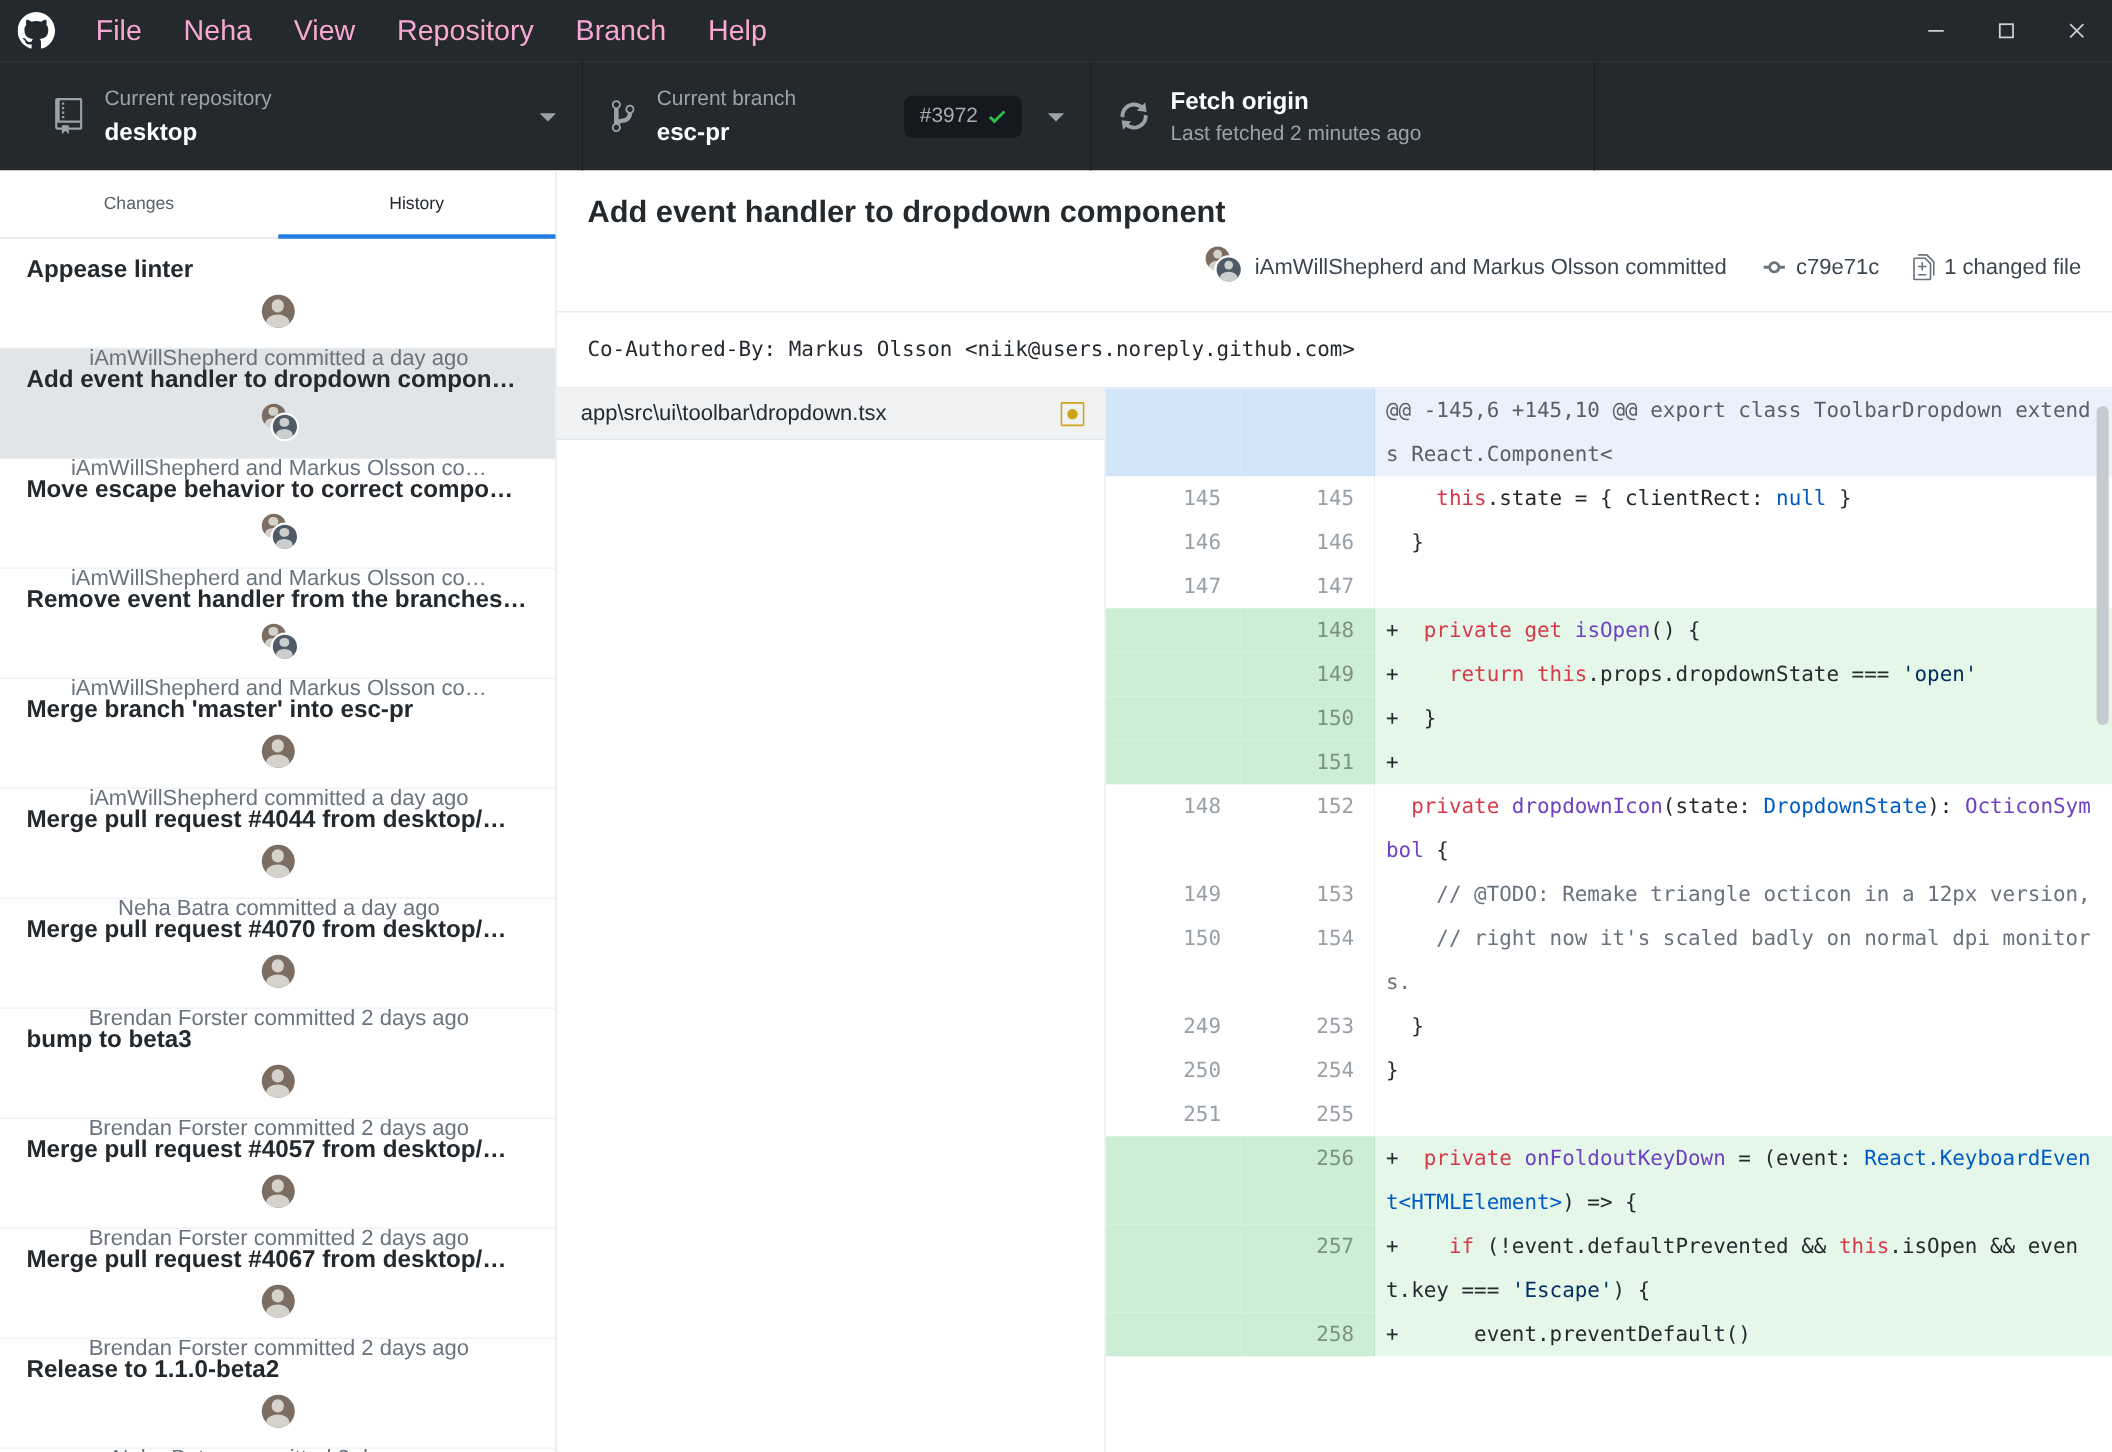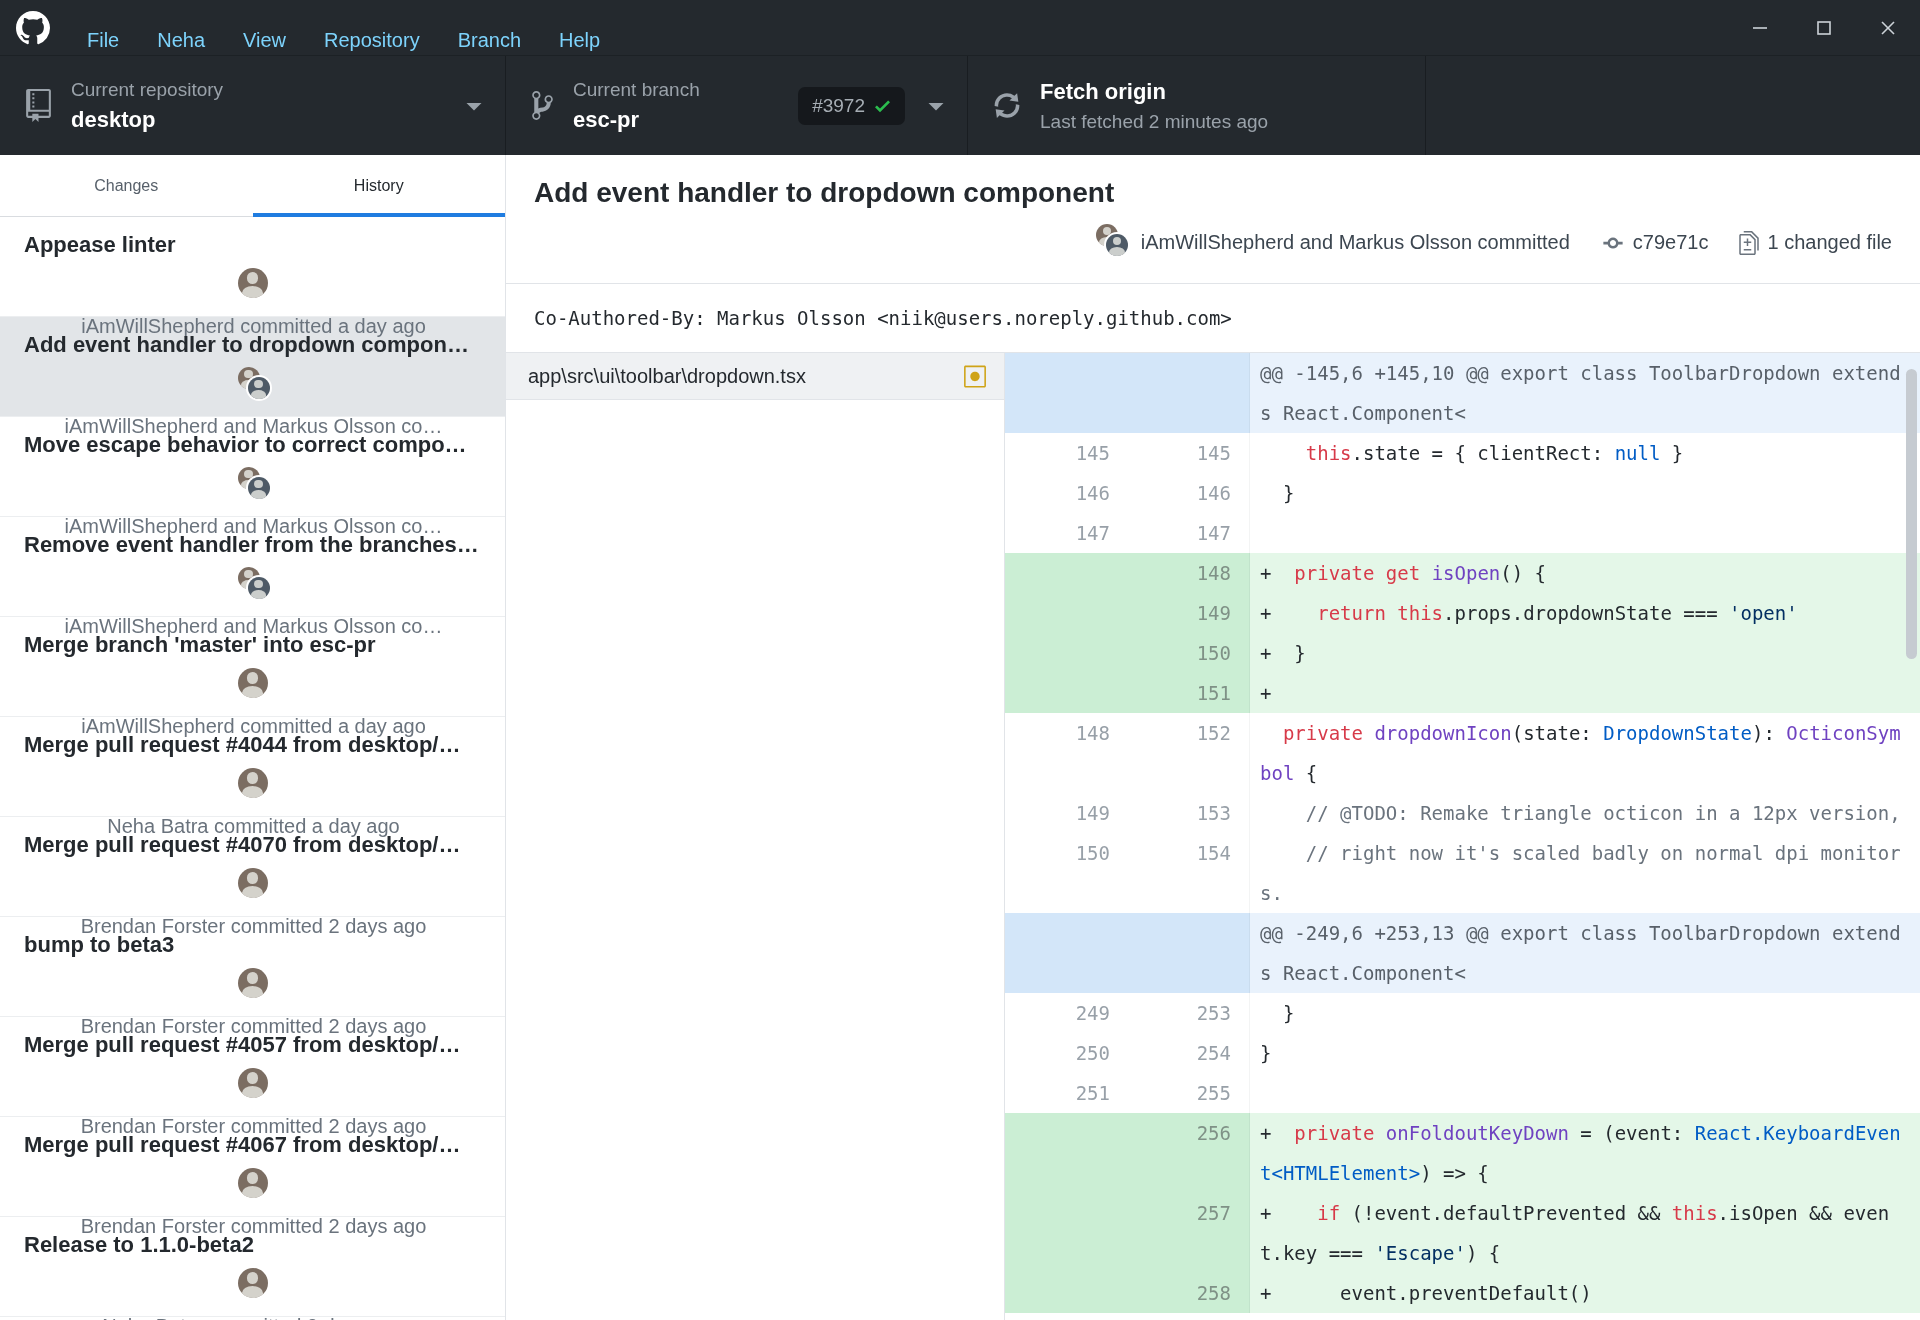--- a/index.html
+++ b/index.html
@@ -3,26 +3,26 @@
 <meta charset="utf-8">
 <style>
   * { margin:0; padding:0; box-sizing:border-box; }
   html,body { width:1920px; height:1320px; overflow:hidden; }
   body { font-family:"Liberation Sans","DejaVu Sans",sans-serif; background:#fff; color:#24292e; }
 
   
   .titlebar { height:56px; background:var(--dark,#24292e); display:flex; align-items:center; border-bottom:1px solid #1c2125; }
   .gh-logo { margin:0 18px 0 16px; display:flex; }
   .menubar { display:flex; height:100%; }
-  .menu-item { padding:0 19px; line-height:55px; font-size:20px; color:#7dd3fc; cursor:default;margin-top:13px; }
+  .menu-item { padding:0 19px; line-height:55px; font-size:26px; color:#f9a8d4; cursor:default; }
   .win-controls { margin-left:auto; display:flex; height:100%; }
   .win-btn { width:64px; height:100%; display:flex; align-items:center; justify-content:center; }
 
   
-  .toolbar { height:99px; background:var(--dark,#24292e); display:flex; }
+  .toolbar { height:99px; background:var(--dark,#24292e); display:flex;padding-left:24px; }
   .tb-sec { display:flex; align-items:center; padding:0 22px 0 26px; border-right:1px solid #191d21; }
   .tb-sec.repo { width:506px; }
   .tb-sec.branch { width:462px; }
   .tb-sec.fetch { width:458px; }
   .ticon { margin-right:20px; flex:none; }
   .tb-text { display:flex; flex-direction:column; gap:6px; min-width:0; }
   .tb-label { font-size:19px; color:#9aa2aa; }
   .tb-value { font-size:22px; color:#ffffff; font-weight:600; }
   .chev { margin-left:auto; flex:none; }
   .branch .chev { margin-left:22px; }
@@ -371,21 +371,20 @@
                 <div class="dcode"><span class="tk-c">    // @TODO: Remake triangle octicon in a 12px version,</span></div>
               </div>
               <div class="drow ctx">
                 <div class="gut gold">150</div>
                 <div class="gut gnew">154</div>
                 <div class="dcode"><span class="tk-c">    // right now it's scaled badly on normal dpi monitors.</span></div>
               </div>
               <div class="drow hunk">
                 <div class="gut gold"></div>
                 <div class="gut gnew"></div>
-                <div class="dcode"><span class="tk-h">@@ -249,6 +253,13 @@ export class ToolbarDropdown extends React.Component&lt;</span></div>
               </div>
               <div class="drow ctx">
                 <div class="gut gold">249</div>
                 <div class="gut gnew">253</div>
                 <div class="dcode"><span class="tk-p">  }</span></div>
               </div>
               <div class="drow ctx">
                 <div class="gut gold">250</div>
                 <div class="gut gnew">254</div>
                 <div class="dcode"><span class="tk-p">}</span></div>

